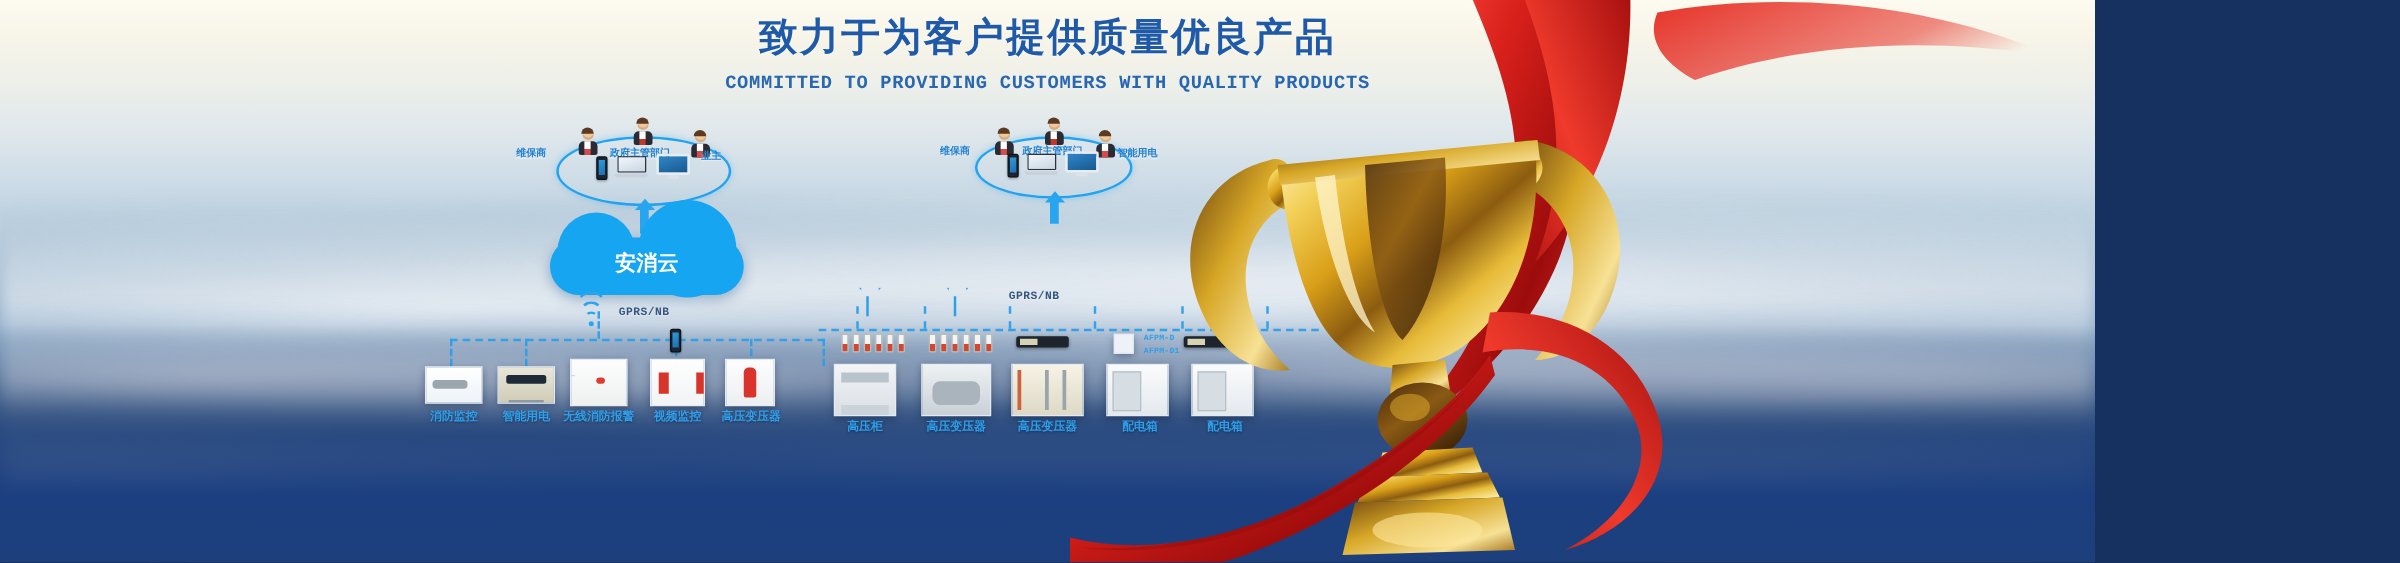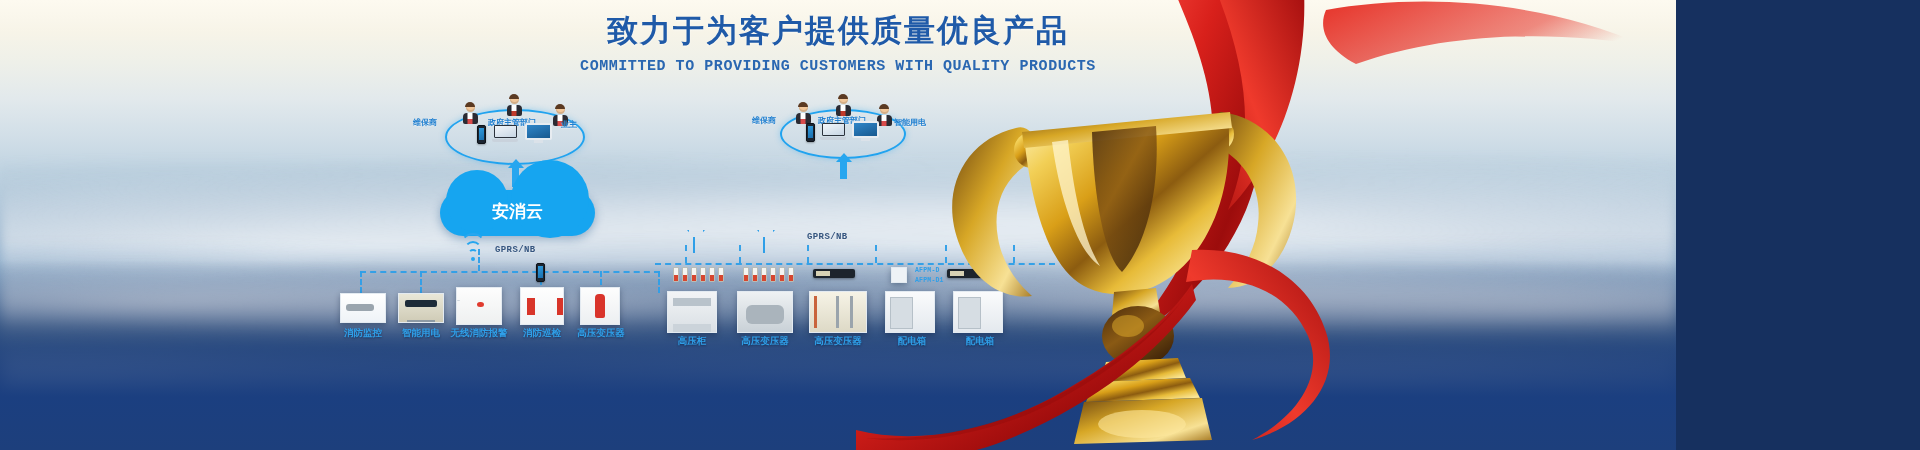--- a/index.html
+++ b/index.html
@@ -430,21 +430,21 @@
     <div class="thumb art-cam" style="left:-60px; top:198px; width:46px; height:30px;"></div>
     <div class="tlabel" style="left:-68px; top:232px; width:62px;">消防监控</div>
 
     <div class="thumb art-panel" style="left:-2px; top:198px; width:46px; height:30px;"></div>
     <div class="tlabel" style="left:-10px; top:232px; width:62px;">智能用电</div>
 
     <div class="thumb art-fire" style="left:56px; top:192px; width:46px; height:38px;"></div>
     <div class="tlabel" style="left:42px; top:232px; width:74px;">无线消防报警</div>
 
     <div class="thumb art-diag" style="left:120px; top:192px; width:44px; height:38px;"></div>
-    <div class="tlabel" style="left:111px; top:232px; width:62px;">消防巡检</div>
+    <div class="tlabel" style="left:111px; top:232px; width:62px;">视频监控</div>
     <div class="dev-phone" style="left:136px; top:168px;"></div>
 
     <div class="thumb art-hydrant" style="left:180px; top:192px; width:40px; height:38px;"></div>
     <div class="tlabel" style="left:170px; top:232px; width:62px;">高压变压器</div>
   </div>
 
   <div class="diagram" style="left:745px; top:95px; width:330px; height:320px;">
 
     <div class="people-ring" style="left:35px; top:0; width:126px; height:58px;">
       <div class="ring-ellipse" style="width:126px; height:50px; top:14px;"></div>

